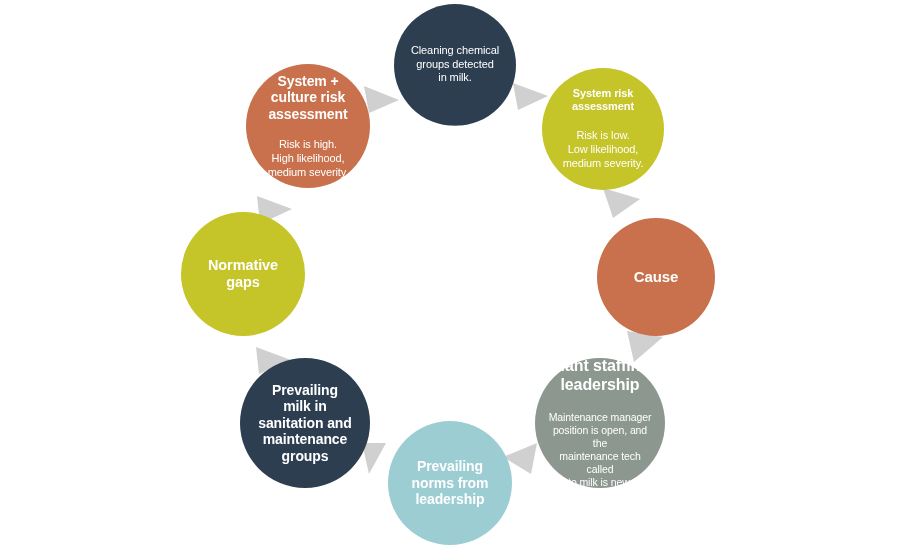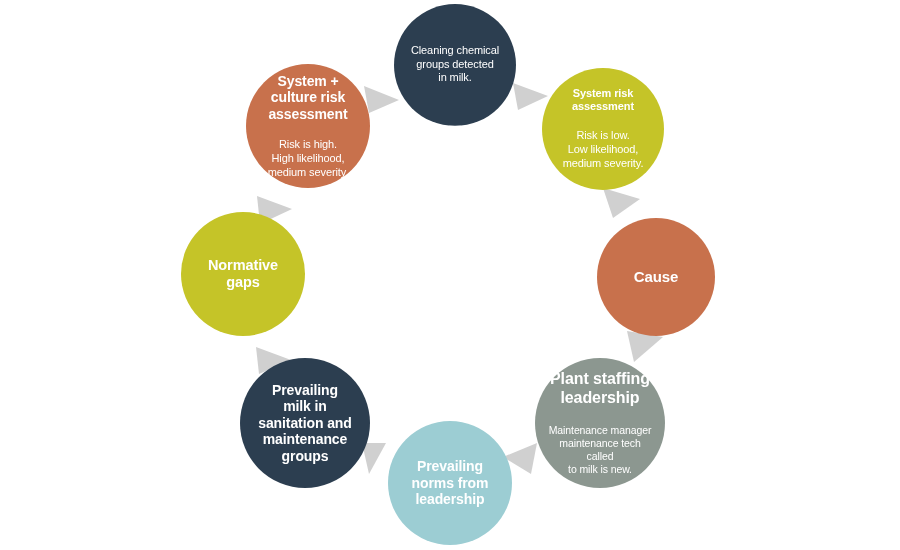--- a/index.html
+++ b/index.html
@@ -166,20 +166,21 @@
     </div>
   </div>
 
   <div class="node" id="node-plant-staffing" style="background:#8c9790;">
     <div class="node-title">
       <div>Plant staffing</div>
       <div>leadership</div>
     </div>
     <div class="node-body">
       <div>Maintenance manager</div>
+      <div>position is open, and the</div>
       <div>maintenance tech called</div>
       <div>to milk is new.</div>
     </div>
   </div>
 
   <div class="node" id="node-norms-leadership" style="background:#9ccdd3;">
     <div class="node-title">
       <div>Prevailing</div>
       <div>norms from</div>
       <div>leadership</div>

